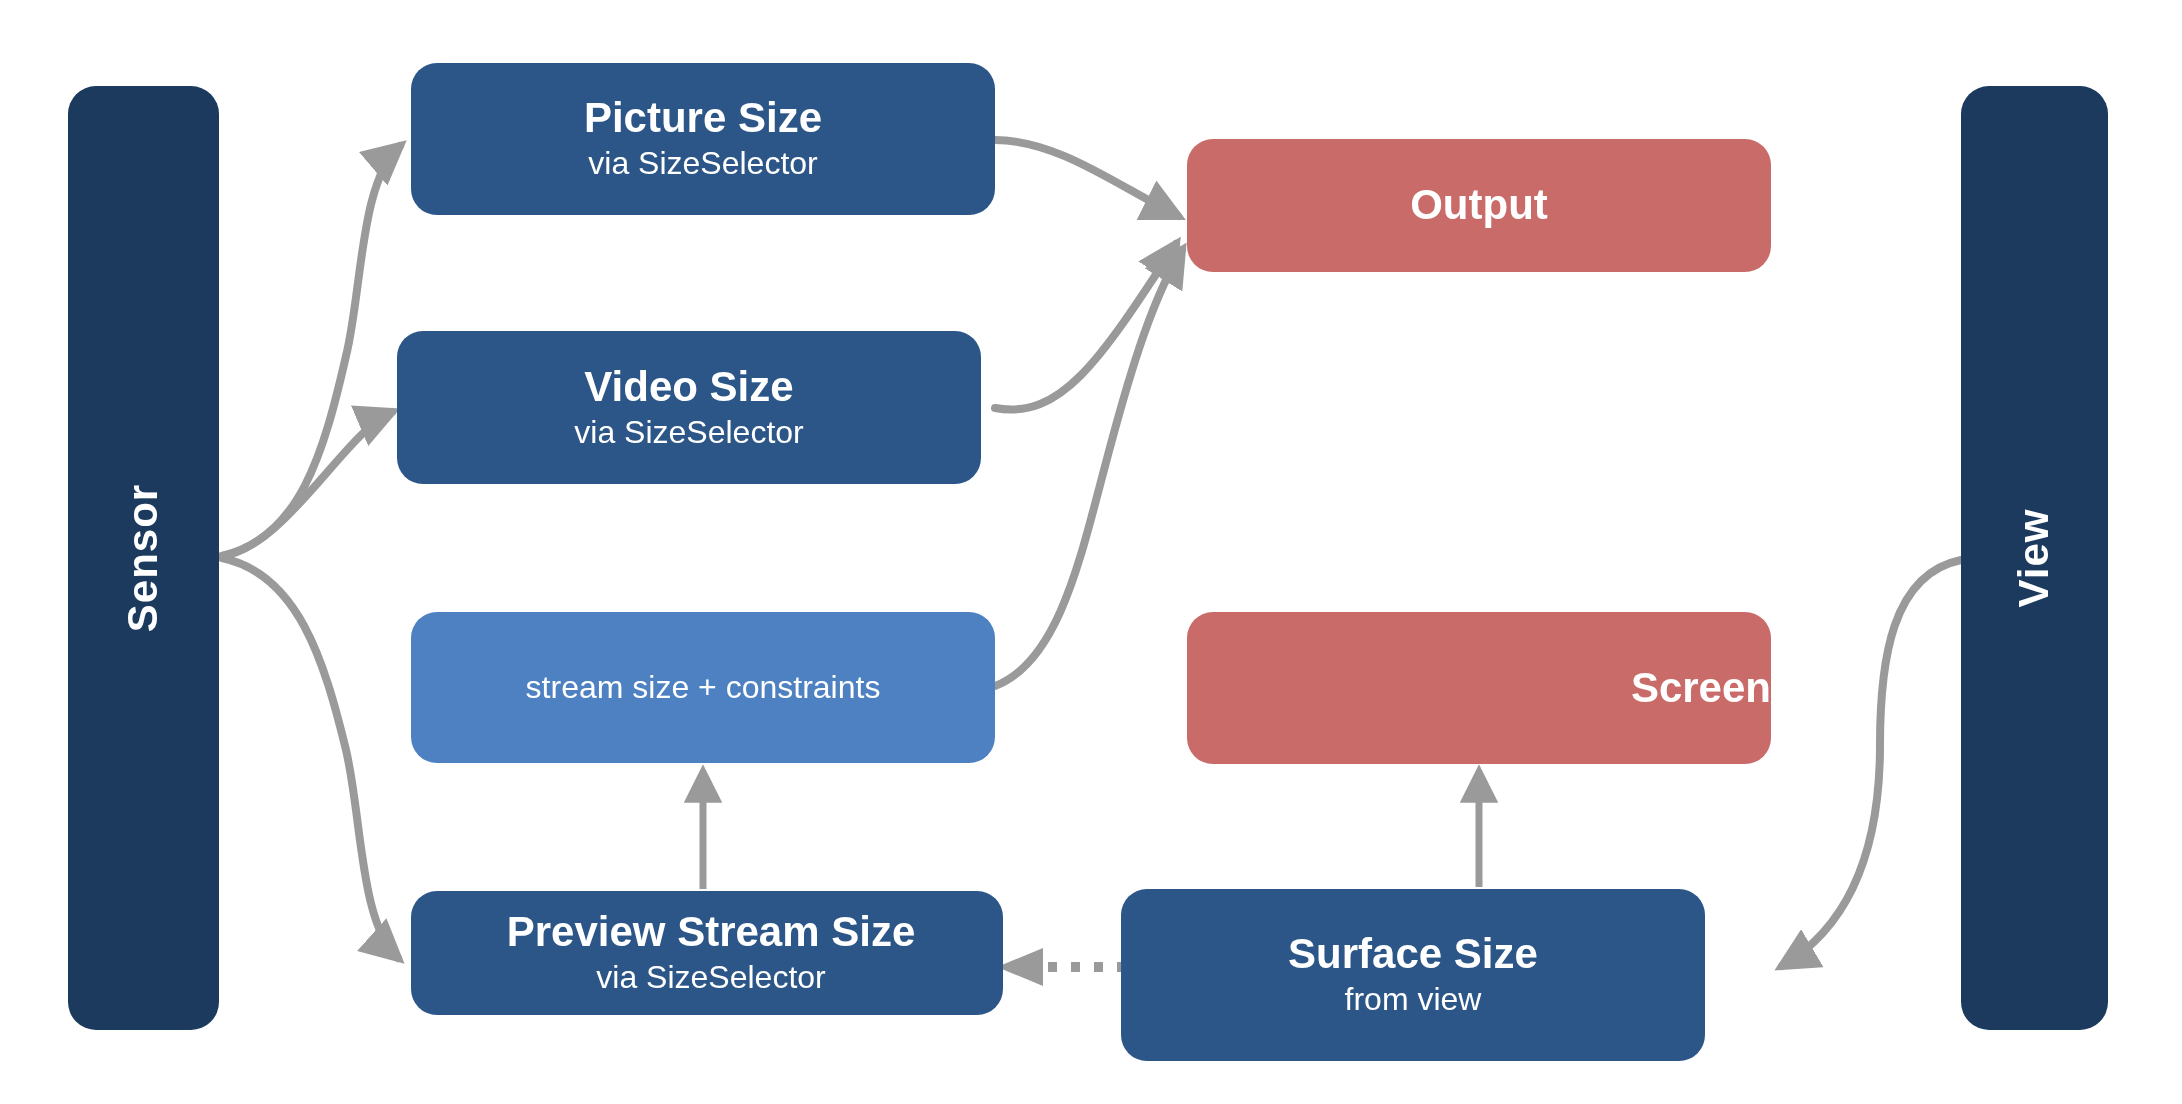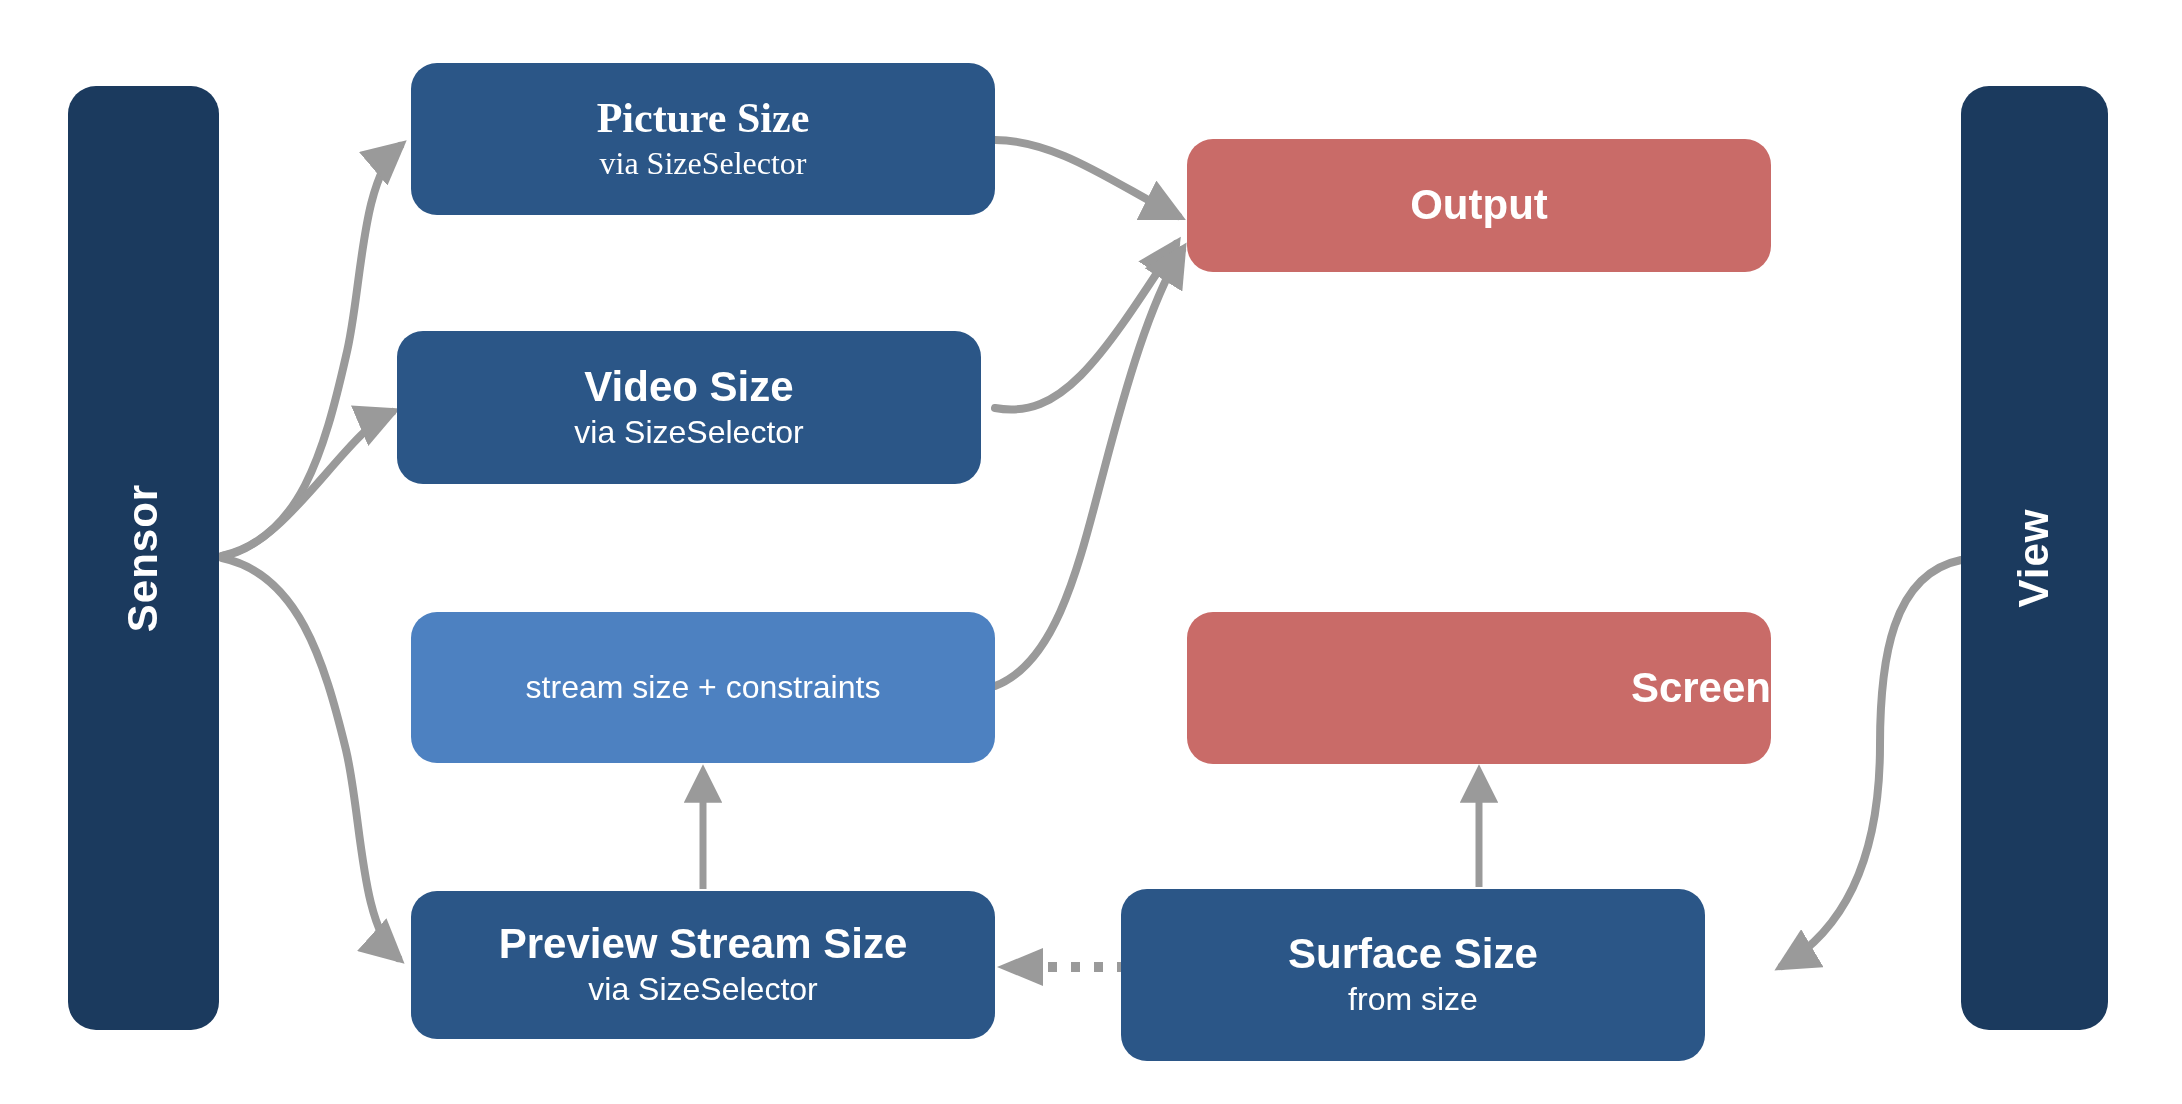--- a/index.html
+++ b/index.html
@@ -18,24 +18,24 @@
     position:absolute;border-radius:26px;color:var(--text,#fff);
     display:flex;flex-direction:column;align-items:center;justify-content:center;
     text-align:center;
   }
   .node .title{font-size:42px;font-weight:700;line-height:1.2;}
   .node .subtitle{font-size:32px;font-weight:400;line-height:1.3;}
   .fill-blue{background:var(--blue);}
   .fill-light-blue{background:var(--light-blue);}
   .fill-red{background:var(--red);}
 
-  #node-picture {left:411px;top:63px; width:584px;height:152px;font-family:Liberation Serif, serif;}
+  #node-picture {left:411px;top:63px; width:584px;height:152px;}
   #node-video   {left:397px;top:331px;width:584px;height:153px;}
   #node-snapshot{left:411px;top:612px;width:584px;height:151px;}
-  #node-preview {left:411px;top:891px;width:584px;height:148px;}
+  #node-preview {left:411px;top:891px;width:584px;height:124px;padding-left:8px;}
   #node-output  {left:1187px;top:139px;width:584px;height:133px;}
   #node-screen  {left:1187px;top:612px;width:584px;height:152px;align-items:flex-end;}
   #node-surface {left:1121px;top:889px;width:584px;height:172px;}
 
   .bar{
     position:absolute;top:86px;height:944px;background:var(--navy);
     border-radius:28px;display:flex;align-items:center;justify-content:center;
     color:var(--text,#fff);
   }
   #bar-sensor{left:68px;width:151px;}
@@ -101,16 +101,16 @@
   <div class="node fill-red" id="node-output">
     <div class="title">Output</div>
   </div>
 
   <div class="node fill-red" id="node-screen">
     <div class="title">Screen</div>
   </div>
 
   <div class="node fill-blue" id="node-surface">
     <div class="title">Surface Size</div>
-    <div class="subtitle">from size</div>
+    <div class="subtitle">from view</div>
   </div>
 
 </div>
 
 </body></html>

